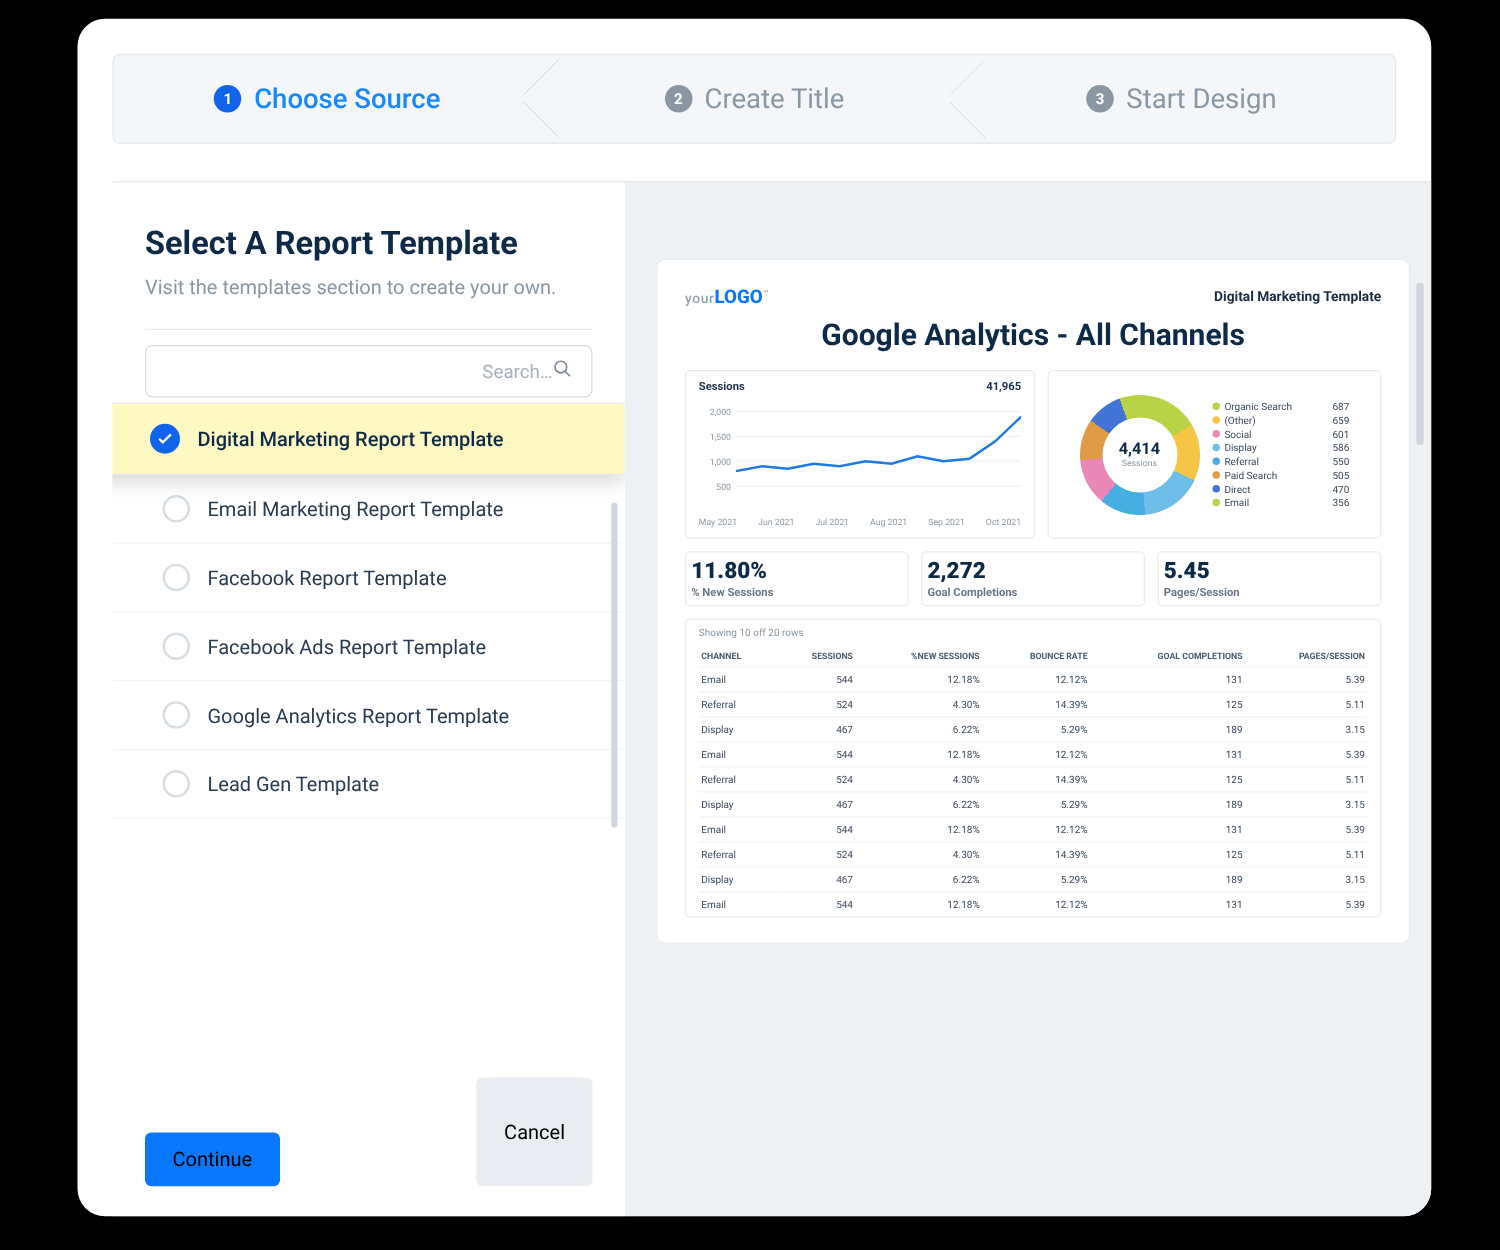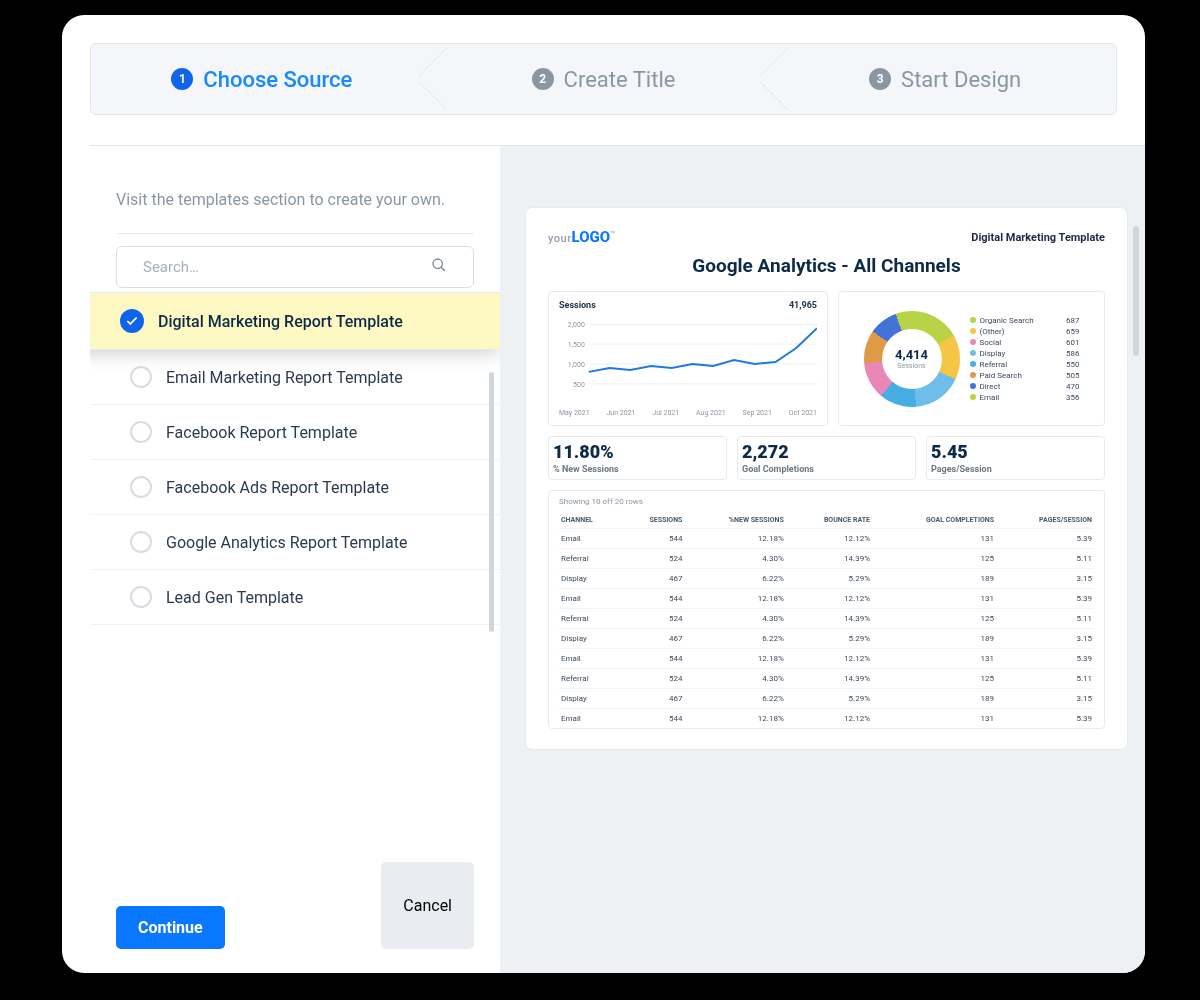--- a/index.html
+++ b/index.html
@@ -12,42 +12,42 @@
   .step.active .num { background:#1064eb; }
   .step::after { content:""; position:absolute; right:-14px; top:0; bottom:0; width:28px; background:linear-gradient(135deg, transparent 49%, #e2e6ea 49% 51%, transparent 51%),linear-gradient(45deg, transparent 49%, #e2e6ea 49% 51%, transparent 51%); background-size:28px 36px,28px 36px; background-position:right top,right bottom; background-repeat:no-repeat;}
   .step:last-child::after{display:none;}
   .body { position:absolute; top:130px; left:28px; right:0; bottom:0; background:#eef1f4; border-top:1px solid #e2e6ea; display:flex;}
   .left { width:410px; background:#fff; padding:34px 0 24px 0; display:flex; flex-direction:column; position:relative;}
   .left h1 { font-size:26px; color:#0e2a47; padding:0 26px; font-weight:700;}
   .left p.sub { color:#8a97a3; font-size:16px; padding:10px 26px 0 26px;}
   .divider { height:1px; background:#e7ebef; margin:24px 26px 0 26px;}
   .select { margin:18px 26px 0 26px; border:1px solid #d6dde3; border-radius:6px; padding:12px 16px; font-size:17px; color:#20344a; display:flex; justify-content:space-between; align-items:center;}
   .caret { font-size:11px; color:#7e8a98; line-height:6px;}
-  .search { margin:12px 26px 0 26px; border:1px solid #d6dde3; border-radius:6px; padding:10px 26px; display:flex; align-items:center; justify-content:space-between; color:#a7b1bc; font-size:15px;}
+  .search { margin:12px 26px 0 26px; border:1px solid #d6dde3; border-radius:6px; padding:10px 15px; display:flex; align-items:center; justify-content:flex-end; color:#a7b1bc; font-size:15px;}
   .list { margin-top:4px; position:relative; flex:1; overflow:hidden;}
   .item { display:flex; align-items:center; gap:14px; padding:16px 26px 16px 40px; font-size:16px; color:#2a3b50; border-bottom:1px solid #f0f2f5; background:#fff;}
   .item.selected { background:#fef9c3; font-weight:500; color:#0e2a47; padding-left:30px; box-shadow:0 4px 18px rgba(0,0,0,.18); position:relative; z-index:5; margin-left:-80px; padding-left:110px; border-bottom:1px solid #e7ebef; border-top:1px solid #e7ebef; border-radius:2px;}
   .radio { width:22px; height:22px; border-radius:50%; border:2px solid #d6dde3; flex:0 0 22px;}
   .check { width:24px; height:24px; border-radius:50%; background:#1064eb; flex:0 0 24px; display:flex; align-items:center; justify-content:center;}
   .check svg{width:14px;height:14px;}
   .scrollbar{position:absolute; right:6px; top:80px; width:5px; height:260px; background:#cfd6dd; border-radius:3px;}
   .footer { display:flex; gap:0; justify-content:space-between; padding:20px 26px 0 26px;}
   .btn { padding:12px 22px; border-radius:5px; font-size:16px; border:none; cursor:pointer;}
-  .btn.primary { background:#0a77ff; color:#ffffff; font-weight:700;margin-top:44px;}
+  .btn.primary { background:#0a77ff; color:#000000; font-weight:400;margin-top:44px;}
   .btn.secondary { background:#e9edf1; color:#000000;}
   
   .right { flex:1; padding:62px 18px 0 26px; overflow:hidden; position:relative;}
   .pv-scroll{position:absolute; right:6px; top:80px; width:6px; height:130px; background:#cfd6dd; border-radius:3px;}
   .preview { background:#fff; border-radius:6px; padding:20px 22px; box-shadow:0 0 0 1px #e7ebef; font-size:11px; color:#20344a;}
   .pv-head { display:flex; justify-content:space-between; align-items:center; margin-bottom:8px;gap:13px;}
   .logo span:first-child{color:#95a1ad; font-weight:500; letter-spacing:.5px;}
   .logo b{color:#0a77ff; font-weight:800; font-size:15px;}
   .logo sup{color:#95a1ad; font-size:8px;}
   .pv-name{font-size:11px; font-weight:700; color:#1a2c42;}
-  .pv-title{ text-align:center; font-size:19px; font-weight:700; color:#0e2a47; margin:6px 0 14px;}
+  .pv-title{ text-align:center; font-size:24px; font-weight:700; color:#0e2a47; margin:6px 0 14px;}
   .pv-row{ display:flex; gap:10px;}
   .card{ border:1px solid #e7ebef; border-radius:4px; padding:8px 10px; }
   .sessions-card{ flex: 0 0 280px; }
   .donut-card{ flex:1; display:flex; gap:10px; align-items:center; justify-content:center;}
   .donut{ width:96px; height:96px; border-radius:50%; background:conic-gradient(#b9d346 0 60deg,#f6c545 60deg 115deg,#6fbde9 115deg 175deg,#46aee0 175deg 220deg,#e988b6 220deg 265deg,#e09a46 265deg 305deg,#4273d6 305deg 340deg,#b9d346 340deg 360deg); display:flex; align-items:center; justify-content:center;}
   .donut .hole{ width:60px; height:60px; border-radius:50%; background:#fff; display:flex; flex-direction:column; align-items:center; justify-content:center;}
   .legend{ font-size:8px; color:#3c4a5c; display:flex; flex-direction:column; gap:2px;}
   .legend div{display:flex; align-items:center; justify-content:space-between; gap:6px; width:110px;}
   .legend i{ width:6px; height:6px; border-radius:50%; display:inline-block;}
   .metrics{ display:flex; gap:10px; margin-top:10px;}
@@ -80,20 +80,21 @@
       </div>
       <div class="step">
         <span class="num">3</span>
         <span>Start Design</span>
       </div>
     </div>
 
   <div class="body">
 
     <div class="left">
+      <h1>Select A Report Template</h1>
       <p class="sub">Visit the templates section to create your own.</p>
       <div class="divider"></div>
 
 
       <div class="search">
         <span>Search…</span>
         <span>
           <svg width="16" height="16" viewBox="0 0 24 24" fill="none" stroke="#7e8a98" stroke-width="2">
               <circle cx="10" cy="10" r="7"></circle>
               <line x1="21" y1="21" x2="15" y2="15"></line>

